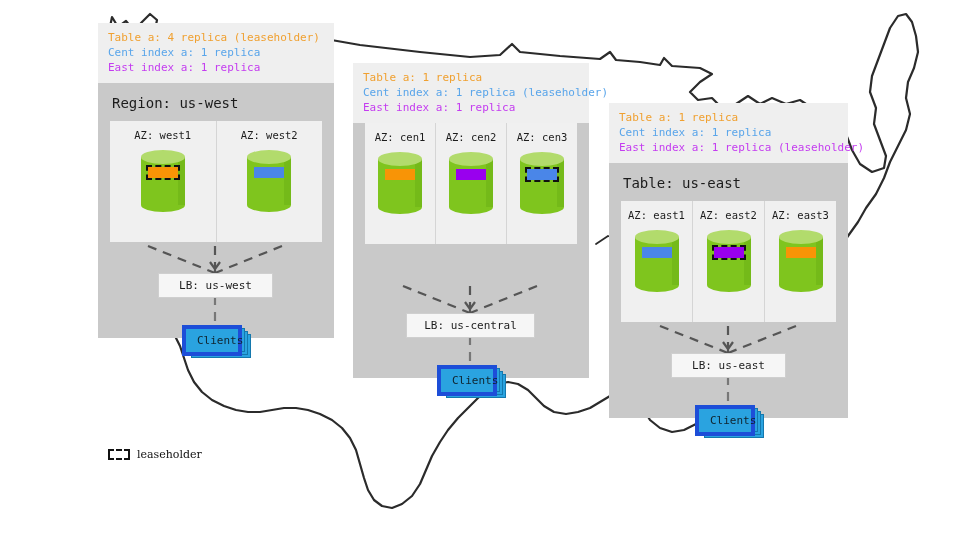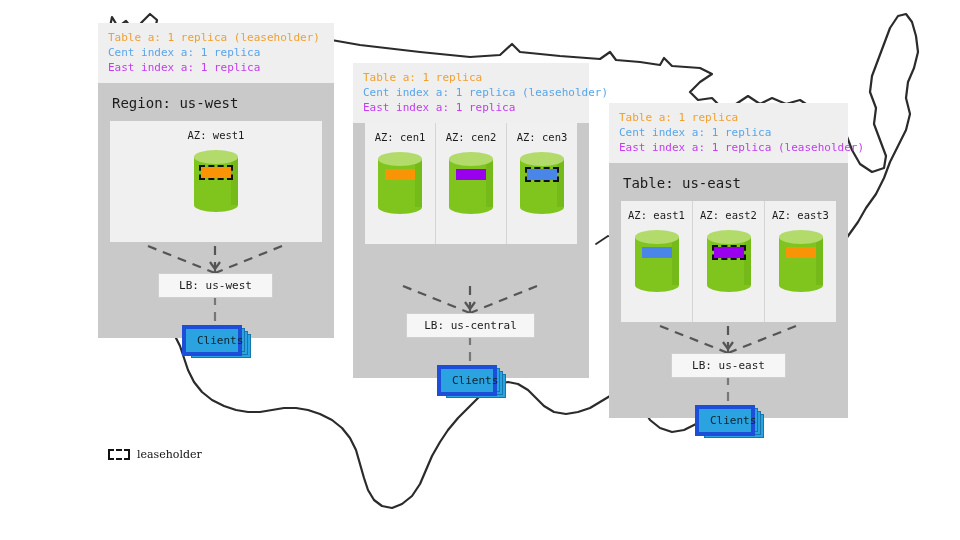--- a/index.html
+++ b/index.html
@@ -81,35 +81,45 @@
            L158,316 L150,308 L144,298 L140,286 L138,274 L136,262 L132,250 L126,240
            L120,230 L116,218 L114,206 L114,194 L116,182 L118,170 L118,158 L116,146
            L112,134 L108,122 L106,110 L106,98 L108,86 L110,74 L110,62 L108,50
            L108,38 L110,27 Z"></path>
   <path fill="none" stroke="#2b2b2b" stroke-width="1.8" stroke-linejoin="round" stroke-linecap="round" d="M596,244 L608,236 L620,240 L632,234 L644,240 L656,236 L664,244 L672,240
            L680,248 L690,244 L700,250 L708,246 L716,254"></path>
 </svg>
 
 <div class="region-panel" id="region-0" style="left:98px; top:23px; width:236px;">
   <div class="replica-header">
-    <div class="replica-line rl-table">Table a: 1 replica (leaseholder)</div>
+    <div class="replica-line rl-table">Table a: 4 replica (leaseholder)</div>
     <div class="replica-line rl-cent">Cent index a: 1 replica</div>
     <div class="replica-line rl-east">East index a: 1 replica</div>
   </div>
   <div class="region-body" style="height:255px;">
     <div class="region-title">Region: us-west</div>
     <div class="az-row">
       <div class="az-cell">
         <div class="az-label">AZ: west1</div>
         <div class="cyl">
           <div class="cyl-bot"></div>
           <div class="cyl-body"></div>
           <div class="cyl-shade"></div>
           <div class="cyl-top"></div>
           <div class="chip lease" style="background: rgb(248, 148, 6);"></div>
+        </div>
+      </div>
+      <div class="az-cell">
+        <div class="az-label">AZ: west2</div>
+        <div class="cyl">
+          <div class="cyl-bot"></div>
+          <div class="cyl-body"></div>
+          <div class="cyl-shade"></div>
+          <div class="cyl-top"></div>
+          <div class="chip" style="background: rgb(74, 134, 232);"></div>
         </div>
       </div>
     </div>
     <svg class="connector" style="position:absolute; left:0; top:0; width:236px; height:255px; z-index:5; pointer-events:none;">
       <path d="M50,163 L117,190" stroke="#555" stroke-width="2.2" stroke-dasharray="9,7" fill="none"></path>
       <path d="M117,163 L117,186" stroke="#555" stroke-width="2.2" stroke-dasharray="9,7" fill="none"></path>
       <path d="M184,163 L117,190" stroke="#555" stroke-width="2.2" stroke-dasharray="9,7" fill="none"></path>
       <path d="M117,186 L112,179 M117,186 L122,179 M117,186 L117,193" stroke="#555" stroke-width="2.2" fill="none"></path>
       <path d="M117,213 L117,245" stroke="#777" stroke-width="2.2" stroke-dasharray="9,7" fill="none"></path>
     </svg>

